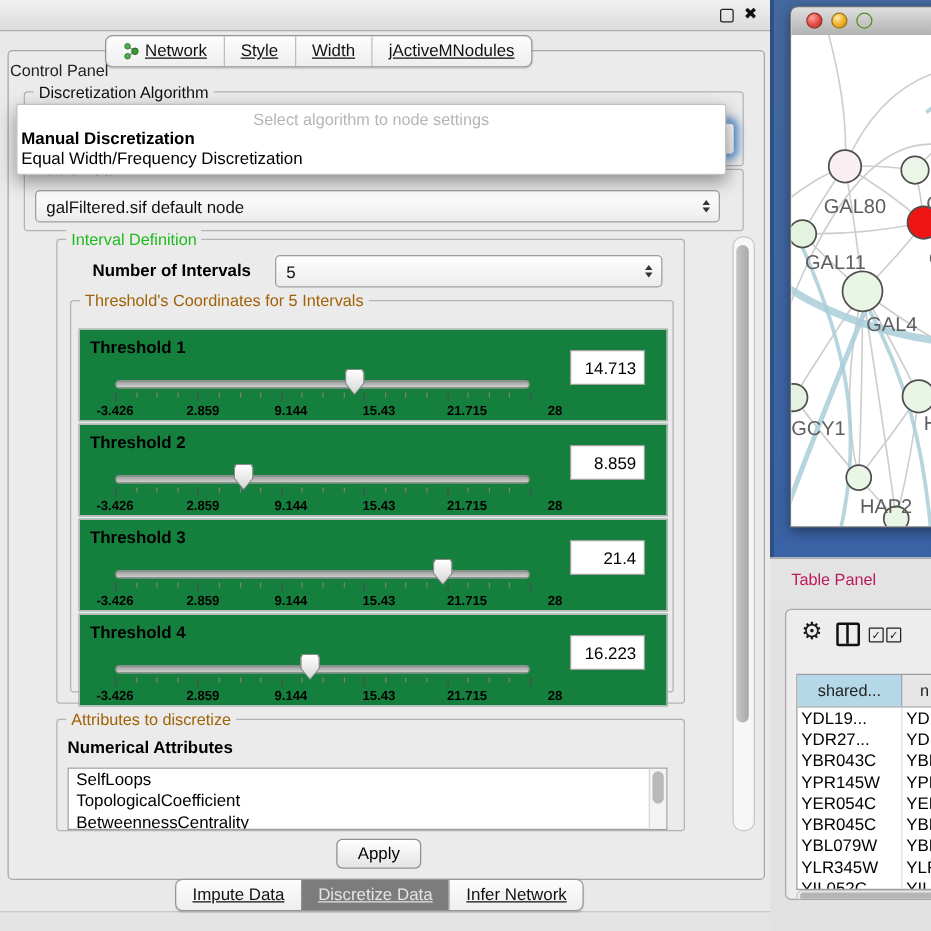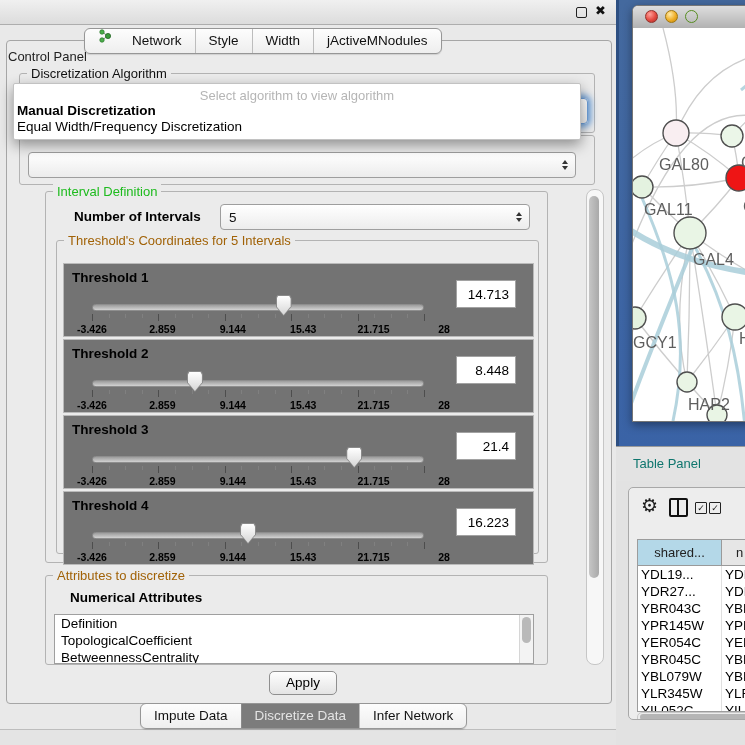--- a/index.html
+++ b/index.html
@@ -9,22 +9,22 @@
   .cp-titlebar{position:absolute;left:0;top:0;width:616px;height:24px;
     background:linear-gradient(#f0f0f0,#dcdcdc);border-bottom:1px solid #adadad;z-index:5;}
   .cp-title{position:absolute;left:8px;top:4px;font-size:13px;color:#222;margin-top:45px;}
   .float-icon{position:absolute;left:576px;top:7px;width:9px;height:9px;border:1.5px solid #222;border-radius:2px;background:transparent;}
   .close-icon{position:absolute;left:595px;top:3px;font-size:13px;font-weight:bold;color:#111;}
   .cp-body{position:absolute;left:6px;top:40px;width:604px;height:662px;
     background:#ebebeb;border:1px solid #a6a6a6;border-radius:4px;}
   
   .seg{position:absolute;display:inline-flex;border:1px solid #969696;border-radius:6px;overflow:hidden;
     background:linear-gradient(#fdfdfd,#eeeeee);z-index:20;height:24px;box-shadow:0 1px 1px rgba(0,0,0,.12);}
-  .seg .tab{display:flex;gap:21px;padding:0 13px;font-size:13.5px;color:#111;
-    border-left:1px solid #bdbdbd;line-height:24px;white-space:nowrap;}
+  .seg .tab{display:flex;align-items:center;gap:5px;padding:0 13px;font-size:13.5px;color:#111;
+    border-left:1px solid #bdbdbd;line-height:24px;white-space:nowrap;text-decoration:underline;}
   .seg .tab:first-child{border-left:none;}
   .seg .tab.sel{background:#7c7c7c;color:#e4e4e4;border-left-color:#8b8b8b;}
   .top-tabs{left:84px;top:28px;}
   .bottom-tabs{left:140px;top:703px;}
   
   .gb{position:absolute;border:1px solid #b3b3b3;border-radius:3px;}
   .gb-title{position:absolute;top:-8px;left:7px;background:#ebebeb;padding:0 4px;font-size:13px;color:#111;white-space:nowrap;}
   .gb-title.green{color:#1dbb1d;}
   .gb-title.blue{color:#a16207;}
   
@@ -39,21 +39,21 @@
     border-radius:2px;box-shadow:0 5px 14px rgba(0,0,0,.4);z-index:60;}
   .popup .prompt{text-align:center;color:#b5b5b5;font-size:13px;padding-top:4px;line-height:15px;}
   .popup .opt{font-size:13.5px;line-height:16px;padding-left:3px;color:#000;}
   .popup .opt.bold{font-weight:bold;}
   
   .v-scroll{position:absolute;left:579px;top:148px;width:16px;height:474px;background:#f7f7f7;
     border:1px solid #c6c6c6;border-radius:8px;}
   .v-thumb{position:absolute;left:2px;top:6px;width:10px;height:382px;border-radius:6px;
     background:linear-gradient(90deg,#c6c6c6,#a9a9a9);}
   
-  .threshold-row{position:absolute;left:6px;width:469px;height:72px;border:1px solid #bababa;background:#737373;text-align:center;}
+  .threshold-row{position:absolute;left:6px;width:469px;height:72px;border:1px solid #bababa;background:#15803d;text-align:center;}
   .row-label{position:absolute;left:8px;top:6px;font-size:13.5px;font-weight:bold;color:#000;}
   .slider-zone{position:absolute;left:28px;top:28px;width:332px;height:44px;}
   .track{position:absolute;left:0;right:0;top:12px;height:5px;border:1px solid #8e8e8e;border-radius:4px;
     background:linear-gradient(#9c9c9c,#d2d2d2);}
   .slider-handle{position:absolute;top:3px;width:16px;height:21px;z-index:2;}
   .slider-handle .outer{position:absolute;left:0;top:0;width:16px;height:21px;background:#8a8a8a;
     clip-path:polygon(10% 0,90% 0,100% 14%,100% 55%,50% 100%,0 55%,0 14%);}
   .slider-handle .inner{position:absolute;left:1px;top:1px;width:14px;height:19px;background:linear-gradient(#ffffff,#d6d6d6);
     clip-path:polygon(10% 0,90% 0,100% 14%,100% 55%,50% 100%,0 55%,0 14%);}
   .ticks{position:absolute;left:0;right:0;top:22px;height:8px;}
@@ -80,21 +80,21 @@
   .net-window{position:absolute;left:632px;top:5px;width:150px;height:415px;border:1px solid #767676;
     border-radius:6px 6px 0 0;box-shadow:0 3px 10px rgba(0,0,0,.4);overflow:hidden;background:#fff;}
   .net-titlebar{position:absolute;left:0;top:0;right:0;height:22px;background:linear-gradient(#dedede,#b2b2b2);
     border-bottom:1px solid #8a8a8a;}
   .tl{position:absolute;top:4px;width:13px;height:13px;border-radius:50%;}
   .tl.red{left:12px;background:radial-gradient(circle at 35% 30%,#ffa09a,#e34a41 55%,#a8302a);border:1px solid #92302a;box-sizing:border-box;}
   .tl.yellow{left:32px;background:radial-gradient(circle at 35% 30%,#ffeaa8,#efae27 55%,#c1860f);border:1px solid #a0770e;box-sizing:border-box;}
   .tl.green{left:52px;background:radial-gradient(circle at 35% 30%,#d6f6ad,#82ca41 55%,#579c27;);border:1px solid #568c20;box-sizing:border-box;}
   .net-canvas{position:absolute;left:0;top:22px;width:150px;height:393px;background:#fff;}
   .tp-bar{position:absolute;left:616px;top:446px;width:129px;height:34px;background:#e3e3e3;border-top:1px solid #9a9a9a;}
-  .tp-title{position:absolute;left:17px;top:9px;font-size:13px;color:#0f766e;}
+  .tp-title{position:absolute;left:17px;top:9px;font-size:13px;color:#be185d;}
   .tbl-window{position:absolute;left:628px;top:487px;width:140px;height:231px;background:#ededed;border:1px solid #a8a8a8;
     border-radius:5px;overflow:hidden;}
   .gear-icon{position:absolute;left:12px;top:6px;font-size:19px;color:#1a1a1a;}
   .split-icon{position:absolute;left:40px;top:10px;width:15px;height:15px;border:2px solid #111;border-radius:2px;}
   .split-icon::after{content:"";position:absolute;left:6px;top:0;width:2px;height:15px;background:#111;}
   .cbx{position:absolute;top:14px;width:10px;height:10px;border:1.3px solid #222;border-radius:1px;font-size:9px;
     line-height:10px;text-align:center;color:#222;font-weight:bold;}
   .tbl{position:absolute;left:8px;top:51px;width:132px;height:171px;background:#fff;border:1px solid #9c9c9c;overflow:hidden;}
   .tbl-header{display:flex;height:25px;border-bottom:1px solid #9a9a9a;}
   .th{box-sizing:border-box;font-size:13px;color:#222;display:flex;align-items:center;justify-content:center;
@@ -148,28 +148,29 @@
       <span class="gb-title">Discretization Algorithm</span>
       <div class="combo focus-ring" style="left:8px;top:24px;width:560px;height:26px;">
         <span class="spinner">
             <span class="tri-up"></span>
             <span class="tri-down"></span>
           </span>
       </div>
     </div>
 
     <div class="popup">
-      <div class="prompt">Select algorithm to view algorithm</div>
+      <div class="prompt">Select algorithm to node settings</div>
       <div class="opt bold">Manual Discretization</div>
       <div class="opt">Equal Width/Frequency Discretization</div>
     </div>
 
     <div class="gb" style="left:12px;top:94px;width:574px;height:48px;">
       <span class="gb-title">Table Data</span>
       <div class="combo" style="left:8px;top:16px;width:548px;height:26px;">
+        <span>galFiltered.sif default node</span>
         <span class="spinner">
             <span class="tri-up"></span>
             <span class="tri-down"></span>
           </span>
       </div>
     </div>
 
     <div class="v-scroll">
       <div class="v-thumb"></div>
     </div>
@@ -264,21 +265,21 @@
               </div>
             <div class="tick-labels">
                 <span class="tick-label" style="left: calc(0% + 10px);">-3.426</span>
                 <span class="tick-label" style="left: calc(20% + 10px);">2.859</span>
                 <span class="tick-label" style="left: calc(40% + 10px);">9.144</span>
                 <span class="tick-label" style="left: calc(60% + 10px);">15.43</span>
                 <span class="tick-label" style="left: calc(80% + 10px);">21.715</span>
                 <span class="tick-label" style="left: calc(100% + 10px);">28</span>
               </div>
           </div>
-          <div class="value-box">8.448</div>
+          <div class="value-box">8.859</div>
         </div>
 
         <div class="threshold-row" style="top:174px;">
           <span class="row-label">Threshold 3</span>
           <div class="slider-zone">
             <div class="track"></div>
             <div class="slider-handle" style="left: calc(79% - 8px);">
                 <div class="outer"></div>
                 <div class="inner"></div>
               </div>
@@ -357,24 +358,24 @@
                 <span class="tick-label" style="left: calc(100% + 10px);">28</span>
               </div>
           </div>
           <div class="value-box">16.223</div>
         </div>
       </div>
     </div>
 
     <div class="gb" style="left:38px;top:534px;width:501px;height:88px;">
       <span class="gb-title blue">Attributes to discretize</span>
-      <span class="attr-title" style="left:24px;top:14px;">Numerical Attributes</span>
+      <span class="attr-title" style="left:8px;top:14px;">Numerical Attributes</span>
       <div class="attr-list" style="left:8px;top:38px;width:478px;height:48px;">
         <div id="attr-items">
-            <div class="attr-item">Definition</div>
+            <div class="attr-item">SelfLoops</div>
             <div class="attr-item">TopologicalCoefficient</div>
             <div class="attr-item">BetweennessCentrality</div>
           </div>
         <div class="list-scroll">
             <div class="list-thumb"></div>
           </div>
       </div>
     </div>
 
     <div class="apply-btn">Apply</div>

